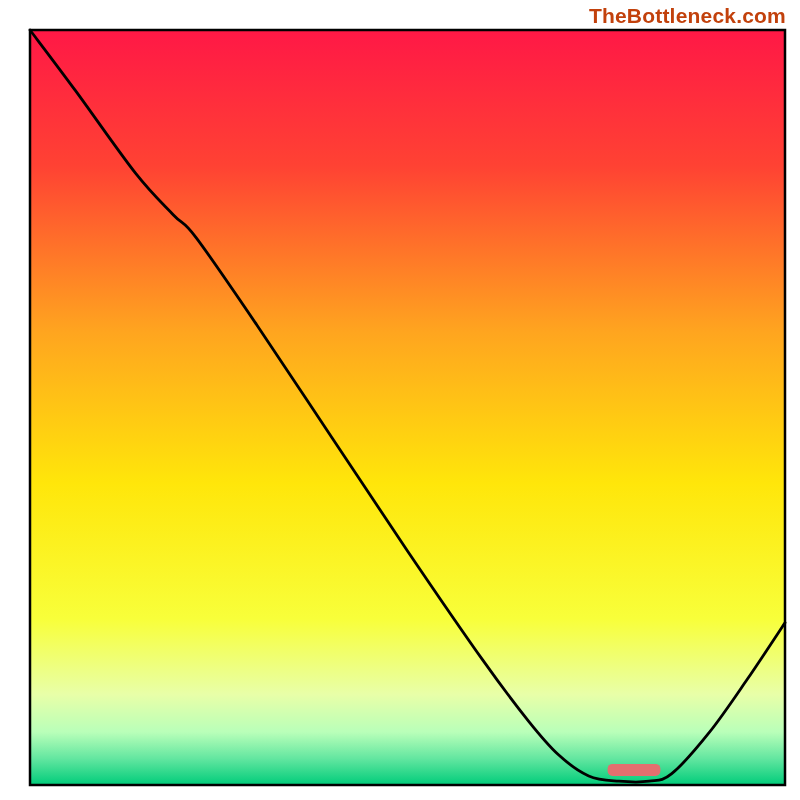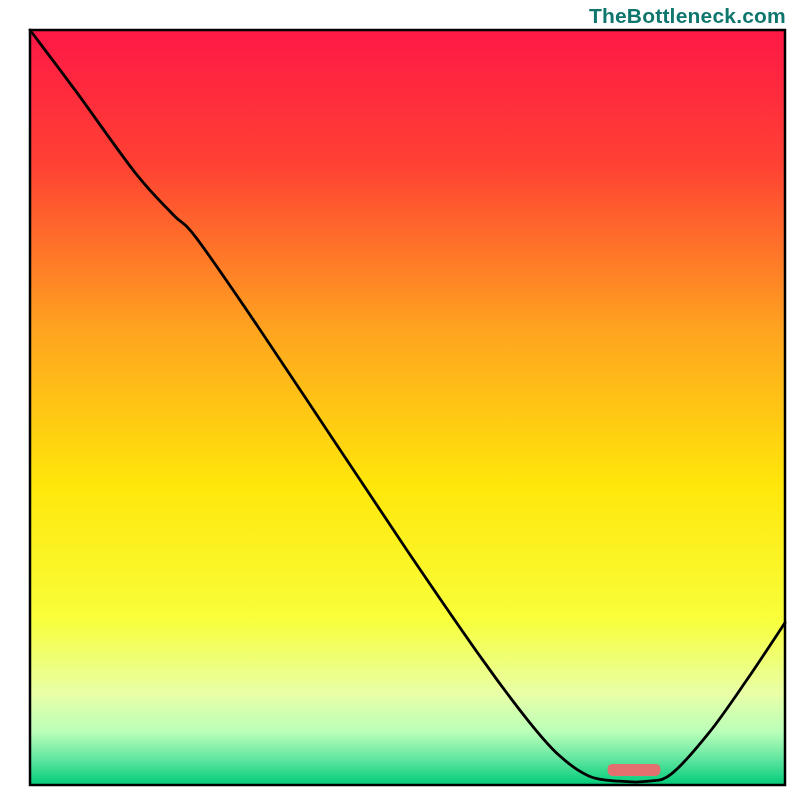--- a/index.html
+++ b/index.html
@@ -15,21 +15,21 @@
     position: relative;
     width: 800px;
     height: 800px;
   }
   .watermark {
     position: absolute;
     top: 4px;
     right: 14px;
     font-size: 21px;
     font-weight: 600;
-    color: #0f766e;
+    color: #c2410c;
     letter-spacing: 0.2px;
     font-family: Arial, Helvetica, sans-serif;
   }
   svg.chart {
     position: absolute;
     left: 0;
     top: 0;
     width: 800px;
     height: 800px;
     display: block;

